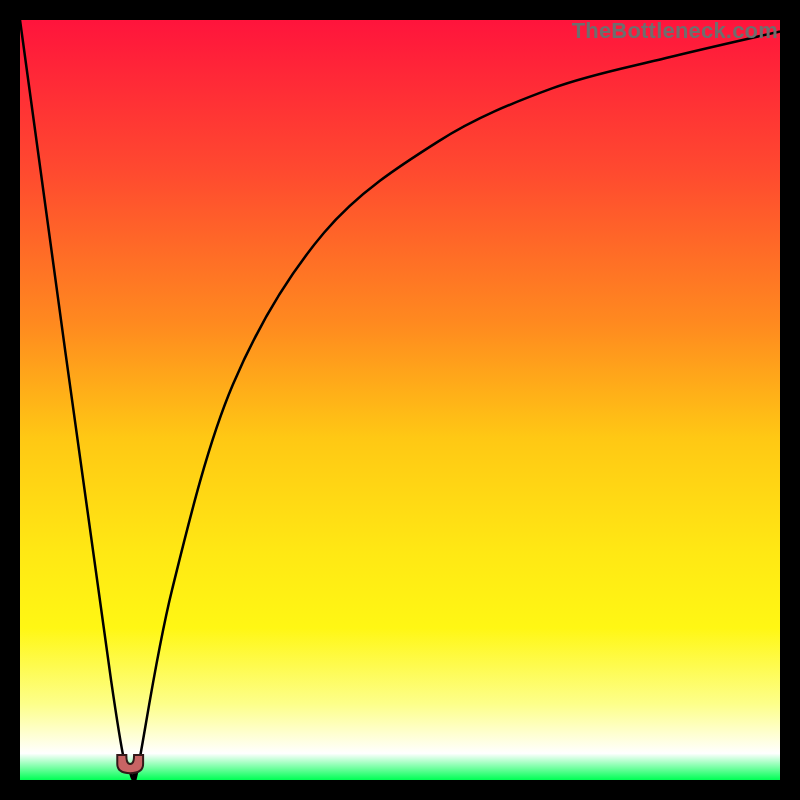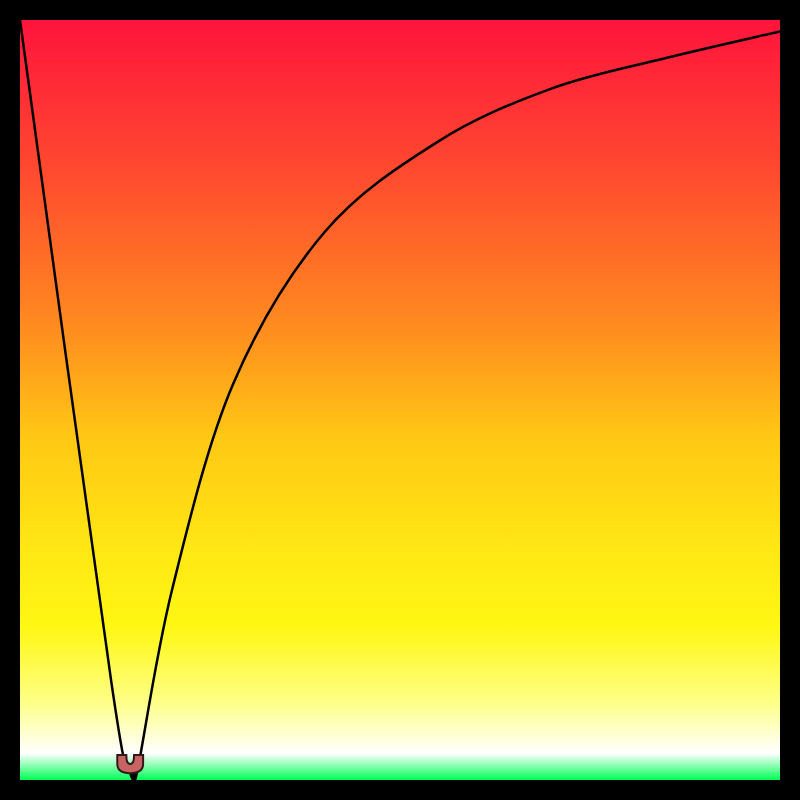--- a/index.html
+++ b/index.html
@@ -30,20 +30,21 @@
     z-index: 5;
   }
   svg {
     display: block;
   }
 </style>
 </head>
 <body>
 
 <div class="frame">
+  <div class="watermark">TheBottleneck.com</div>
 
   <svg id="plot" width="760" height="760" viewBox="0 0 760 760">
     <defs>
       <linearGradient id="bg-grad" x1="0" y1="0" x2="0" y2="1">
           <stop offset="0%" stop-color="#ff143c"></stop>
           <stop offset="20%" stop-color="#ff4a2f"></stop>
           <stop offset="40%" stop-color="#ff8a1f"></stop>
           <stop offset="55.00000000000001%" stop-color="#ffc814"></stop>
           <stop offset="70%" stop-color="#ffe814"></stop>
           <stop offset="80%" stop-color="#fff714"></stop>

